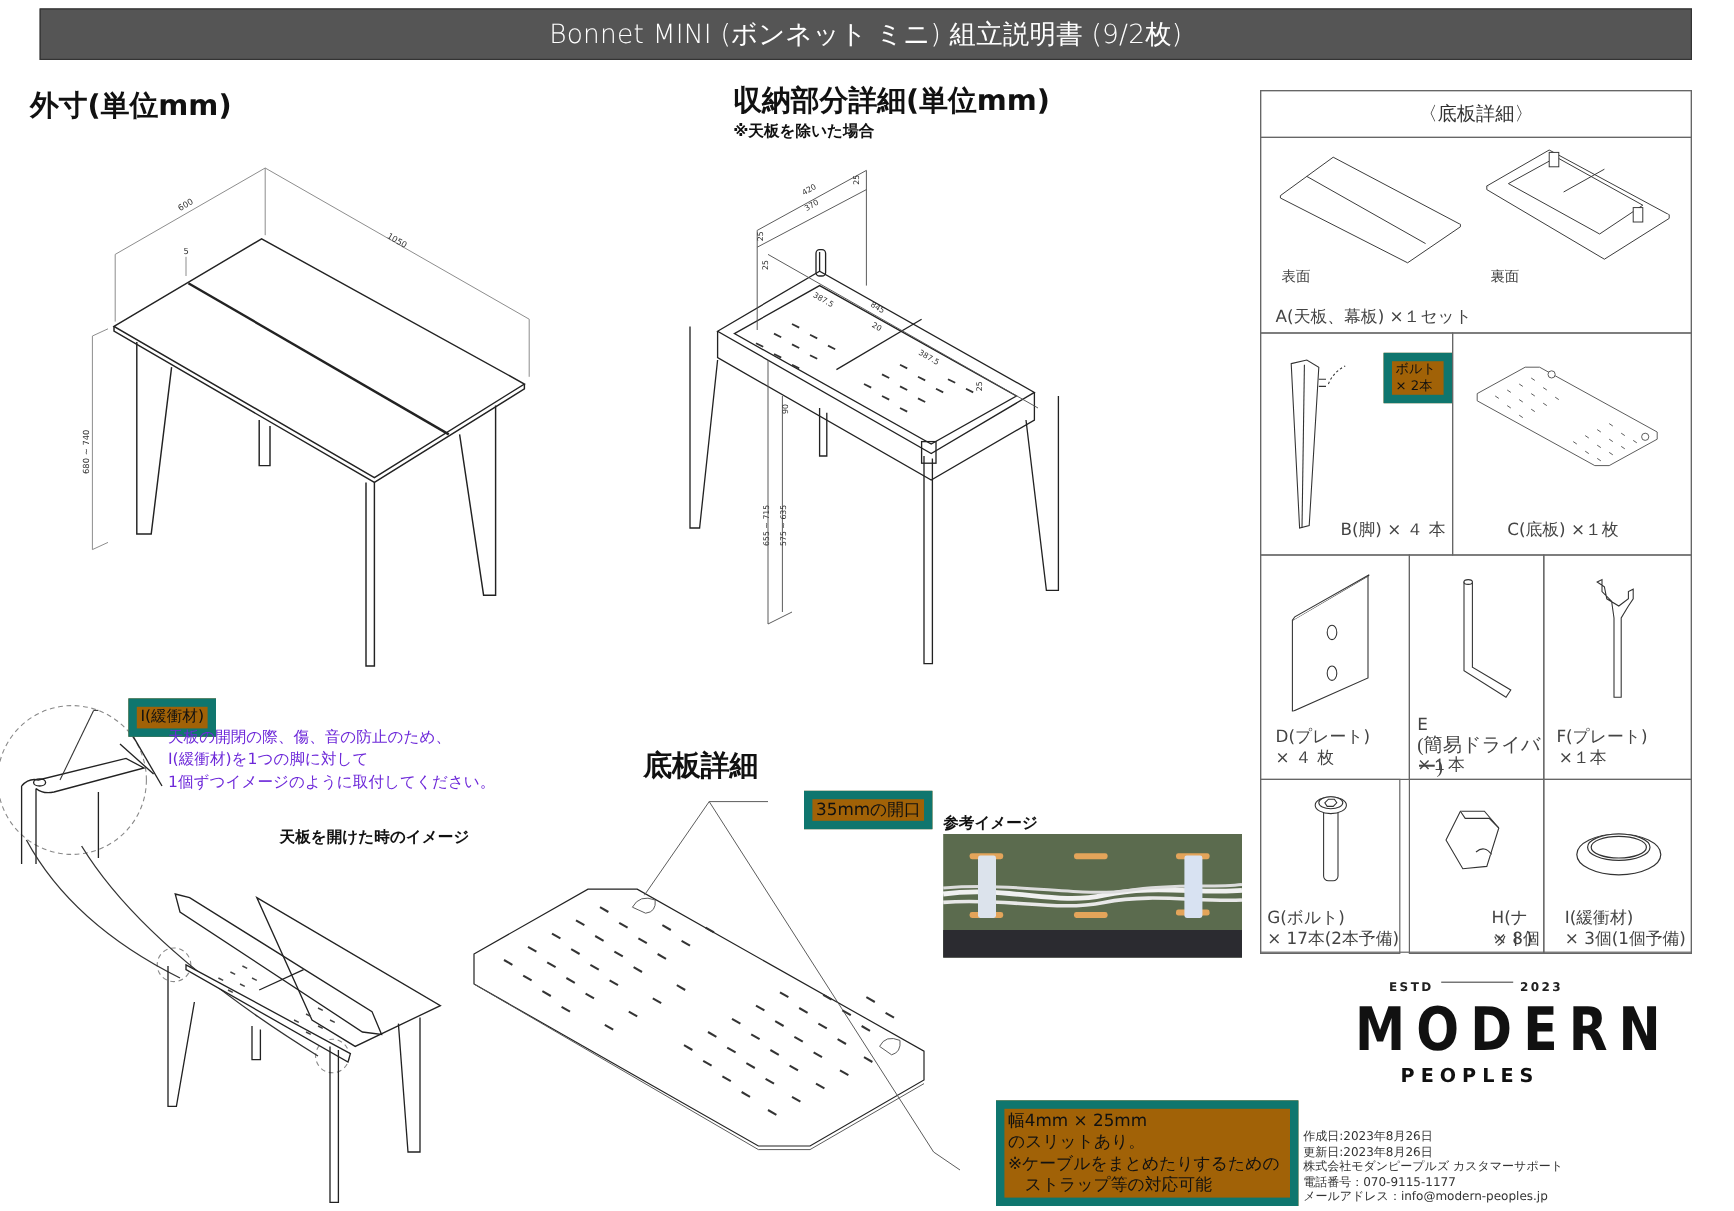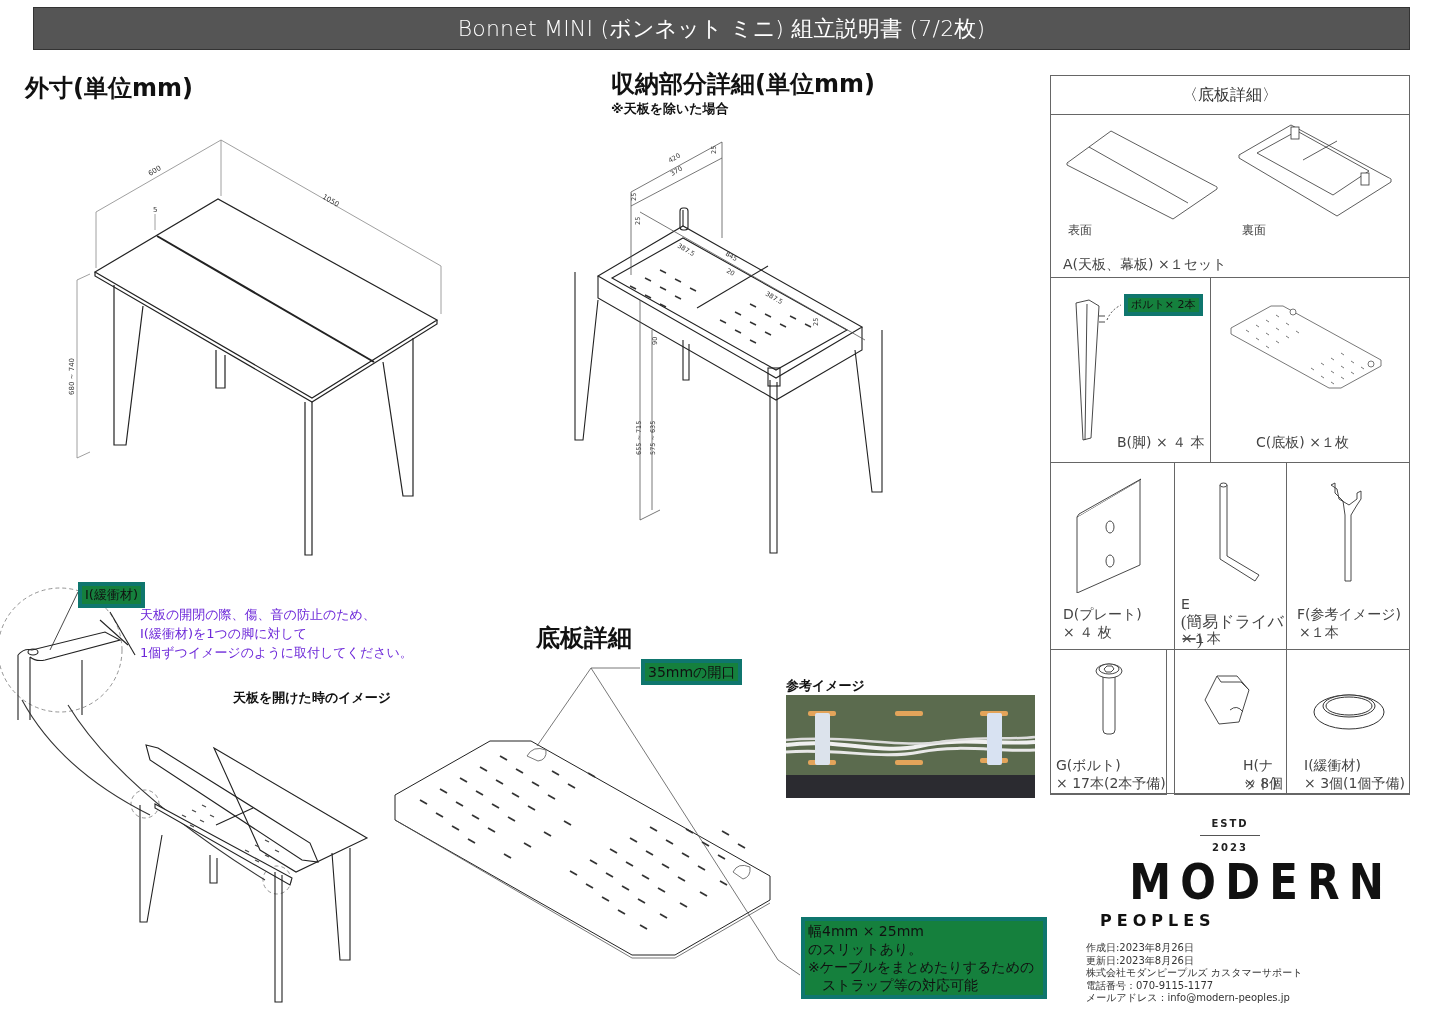--- a/index.html
+++ b/index.html
@@ -2,33 +2,33 @@
 <html><head>
 <meta charset="utf-8">
 <style>
   html,body{margin:0;padding:0;background:#fff;}
   body{width:1445px;height:1009px;position:relative;overflow:hidden;font-family:"DejaVu Sans",sans-serif;color:#222;}
   .abs{position:absolute;}
   .titlebar{left:33px;top:7px;width:1377px;height:43px;background:#555555;border:1px solid #333;box-sizing:border-box;color:#fff;font-size:22px;display:flex;align-items:center;justify-content:center;font-family:"DejaVu Sans",sans-serif;font-weight:300;letter-spacing:0.2px;}
   .h1{font-size:24px;font-weight:bold;color:#111;}
   .sub{font-size:13px;font-weight:bold;color:#111;}
   .note{font-size:13px;color:#6d28d9;line-height:19px;}
-  .callout{border:4px solid #0f766e;background:#15803d;font-size:13px;padding:0 3px;line-height:18px;color:#111;}
+  .callout{border:7px solid #0f766e;background:#a16207;font-size:13px;padding:0 3px;line-height:18px;color:#111;margin-left:29px;}
   svg{position:absolute;left:0;top:0;}
   .parts{left:1050px;top:75px;width:360px;height:719px;border:1px solid #666;box-sizing:border-box;}
   .cell{position:absolute;border:1px solid #666;box-sizing:border-box;}
   .plabel{position:absolute;font-size:14px;color:#444;line-height:18px;}
   .modern{font-family:"DejaVu Sans",sans-serif;font-weight:bold;}
   .info{font-size:10px;color:#333;line-height:12.5px;}
 </style>
 </head>
 <body>
 
 <div class="abs titlebar">
-  <span>Bonnet MINI (ボンネット ミニ) 組立説明書 (7/2枚)</span>
+  <span>Bonnet MINI (ボンネット ミニ) 組立説明書 (9/2枚)</span>
 </div>
 
 <div class="abs h1" style="left:25px;top:72px;">外寸(単位mm)</div>
 
 <svg width="1445" height="1009" style="pointer-events:none">
   <g stroke="#222" fill="none" stroke-width="1.2">
 
     <polygon points="95,272 218,199 437,320 312,398" fill="#fff"></polygon>
     <polyline points="95,272 95,276 312,402 437,324 437,320"></polyline>
     <line x1="157" y1="236" x2="374" y2="362" stroke-width="2"></line>
@@ -373,21 +373,21 @@
     <div class="plabel" style="left:6px;top:150px;font-size:16px;font-family:Liberation Serif, serif;">(簡易ドライバー)</div>
     <div class="plabel" style="left:6px;top:166px;">×１本</div>
   </div>
 
   <div class="cell" style="left:235px;top:386px;width:124px;height:188px;">
     <svg width="124" height="130">
       <g stroke="#333" fill="#fff" stroke-width="0.9">
         <path d="M44,22 L48,20 L48,30 L56,38 L58,52 L58,118 L64,118 L64,52 L70,42 L74,36 L74,28 L70,30 L70,36 L62,42 L52,36 L50,26 Z"></path>
       </g>
     </svg>
-    <div class="plabel" style="left:10px;top:142px;">F(参考イメージ)</div>
+    <div class="plabel" style="left:10px;top:142px;">F(プレート)</div>
     <div class="plabel" style="left:12px;top:160px;">×１本</div>
   </div>
 
   <div class="cell" style="left:-1px;top:573px;width:117px;height:146px;">
     <svg width="125" height="100">
       <g stroke="#333" fill="#fff" stroke-width="0.9">
         <rect x="52" y="22" width="12" height="62" rx="4"></rect>
         <ellipse cx="58" cy="21" rx="13" ry="7"></ellipse>
         <ellipse cx="58" cy="19" rx="10" ry="5"></ellipse>
         <polygon points="53,19 56,16 61,16 63,19 60,22 55,22"></polygon>
@@ -416,27 +416,27 @@
         <ellipse cx="62" cy="56" rx="26" ry="11"></ellipse>
         <ellipse cx="62" cy="56" rx="23" ry="9"></ellipse>
       </g>
     </svg>
     <div class="plabel" style="left:17px;top:106px;">I(緩衝材)</div>
     <div class="plabel" style="left:17px;top:124px;">× 3個(1個予備)</div>
   </div>
 </div>
 
 <div class="abs" style="left:1110px;top:818px;width:240px;">
-  <div style="display:flex;align-items:center;justify-content:center;gap:6px;font-size:10px;font-weight:bold;letter-spacing:2px;flex-direction:column;">
+  <div style="display:flex;align-items:flex-start;justify-content:center;gap:6px;font-size:10px;font-weight:bold;letter-spacing:2px;">
     <span>ESTD</span>
     <span style="display:inline-block;width:60px;height:1px;background:#555;"></span>
     <span>2023</span>
   </div>
   <div class="modern" style="font-size:50px;letter-spacing:11px;line-height:58px;text-align:center;transform:scaleX(0.84);transform-origin:center;color:#111;">MODERN</div>
-  <div class="modern" style="font-size:16px;letter-spacing:5px;color:#111;margin-left:-10px;">PEOPLES</div>
+  <div class="modern" style="font-size:16px;letter-spacing:5px;text-align:center;color:#111;margin-left:-10px;">PEOPLES</div>
 </div>
 
 <div class="abs info" style="left:1086px;top:942px;">
   <div>作成日:2023年8月26日</div>
   <div>更新日:2023年8月26日</div>
   <div>株式会社モダンピープルズ カスタマーサポート</div>
   <div>電話番号：070-9115-1177</div>
   <div>メールアドレス：info@modern-peoples.jp</div>
 </div>
 

